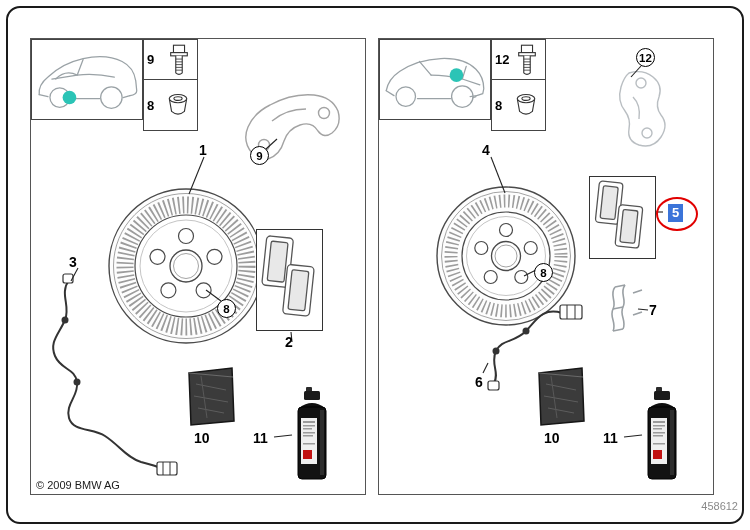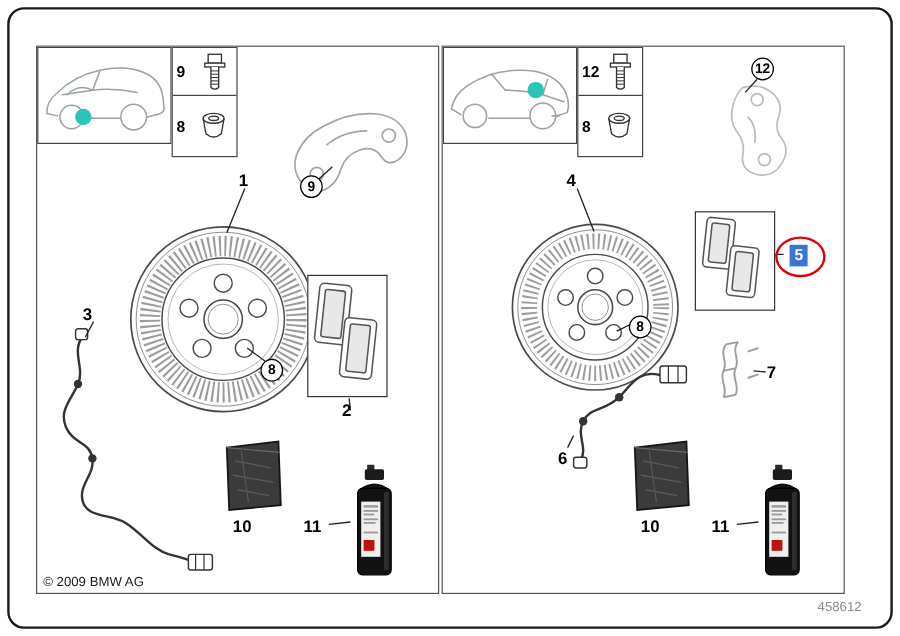--- a/index.html
+++ b/index.html
@@ -2,21 +2,21 @@
 <html><head>
 <meta charset="utf-8">
 <style>
   * { margin:0; padding:0; box-sizing:border-box; }
   html,body { width:750px; height:530px; background:#fff; overflow:hidden;
               font-family:"Liberation Sans", sans-serif; }
   .canvas { position:absolute; inset:0; background:#fff; }
   .frame  { position:absolute; inset:6px; border:2px solid #1a1a1a; border-radius:14px; background:#fff; }
   .panel  { position:absolute; top:30px; width:336px; height:457px; border:1.2px solid #555; background:#fff; }
   #panel-left  { left:22px; }
-  #panel-right { left:360px; }
+  #panel-right { left:370px; }
 
   .abs { position:absolute; }
   .car-box { position:absolute; left:0; top:0; width:112px; height:81px; border:1px solid #444; background:#fff; }
   .hw-box  { position:absolute; left:112px; top:0; width:55px; height:92px; border:1px solid #444; background:#fff; }
   .hw-cell { position:relative; width:100%; display:flex; align-items:center; gap:4px; padding:2px 3px; }
   .hw-cell.top { height:40px; border-bottom:1px solid #444; }
   .hw-cell.bot { height:50px; }
   .hw-num { font-weight:bold; font-size:13px; width:16px; }
 
   .part-box { position:absolute; border:1.2px solid #333; background:#fff; }
@@ -27,21 +27,21 @@
          background:#fff; cursor:pointer; }
 
   .sel-wrap { position:absolute; width:30px; height:26px; }
   .red-ring { position:absolute; inset:-4px -6px; border:2.4px solid #e10000; border-radius:50%; }
   .sel-num  { position:absolute; left:6px; top:3px; background:#3b74d9; color:#fff; font-weight:bold;
               font-size:13px; line-height:18px; padding:0 4px; cursor:pointer; }
 
   .leads { position:absolute; inset:0; width:100%; height:100%; pointer-events:none; }
 
   .copyright { position:absolute; left:5px; top:440px; font-size:11px; color:#1a1a1a; }
-  .docnum    { position:absolute; right:24px; top:492px; font-size:11px; color:#8a8a8a; }
+  .docnum    { position:absolute; right:4px; top:492px; font-size:11px; color:#8a8a8a; }
   svg { display:block; }
 </style>
 </head>
 <body>
 
 <div class="canvas">
  <div class="frame">
 
   <section class="panel" id="panel-left">
 

